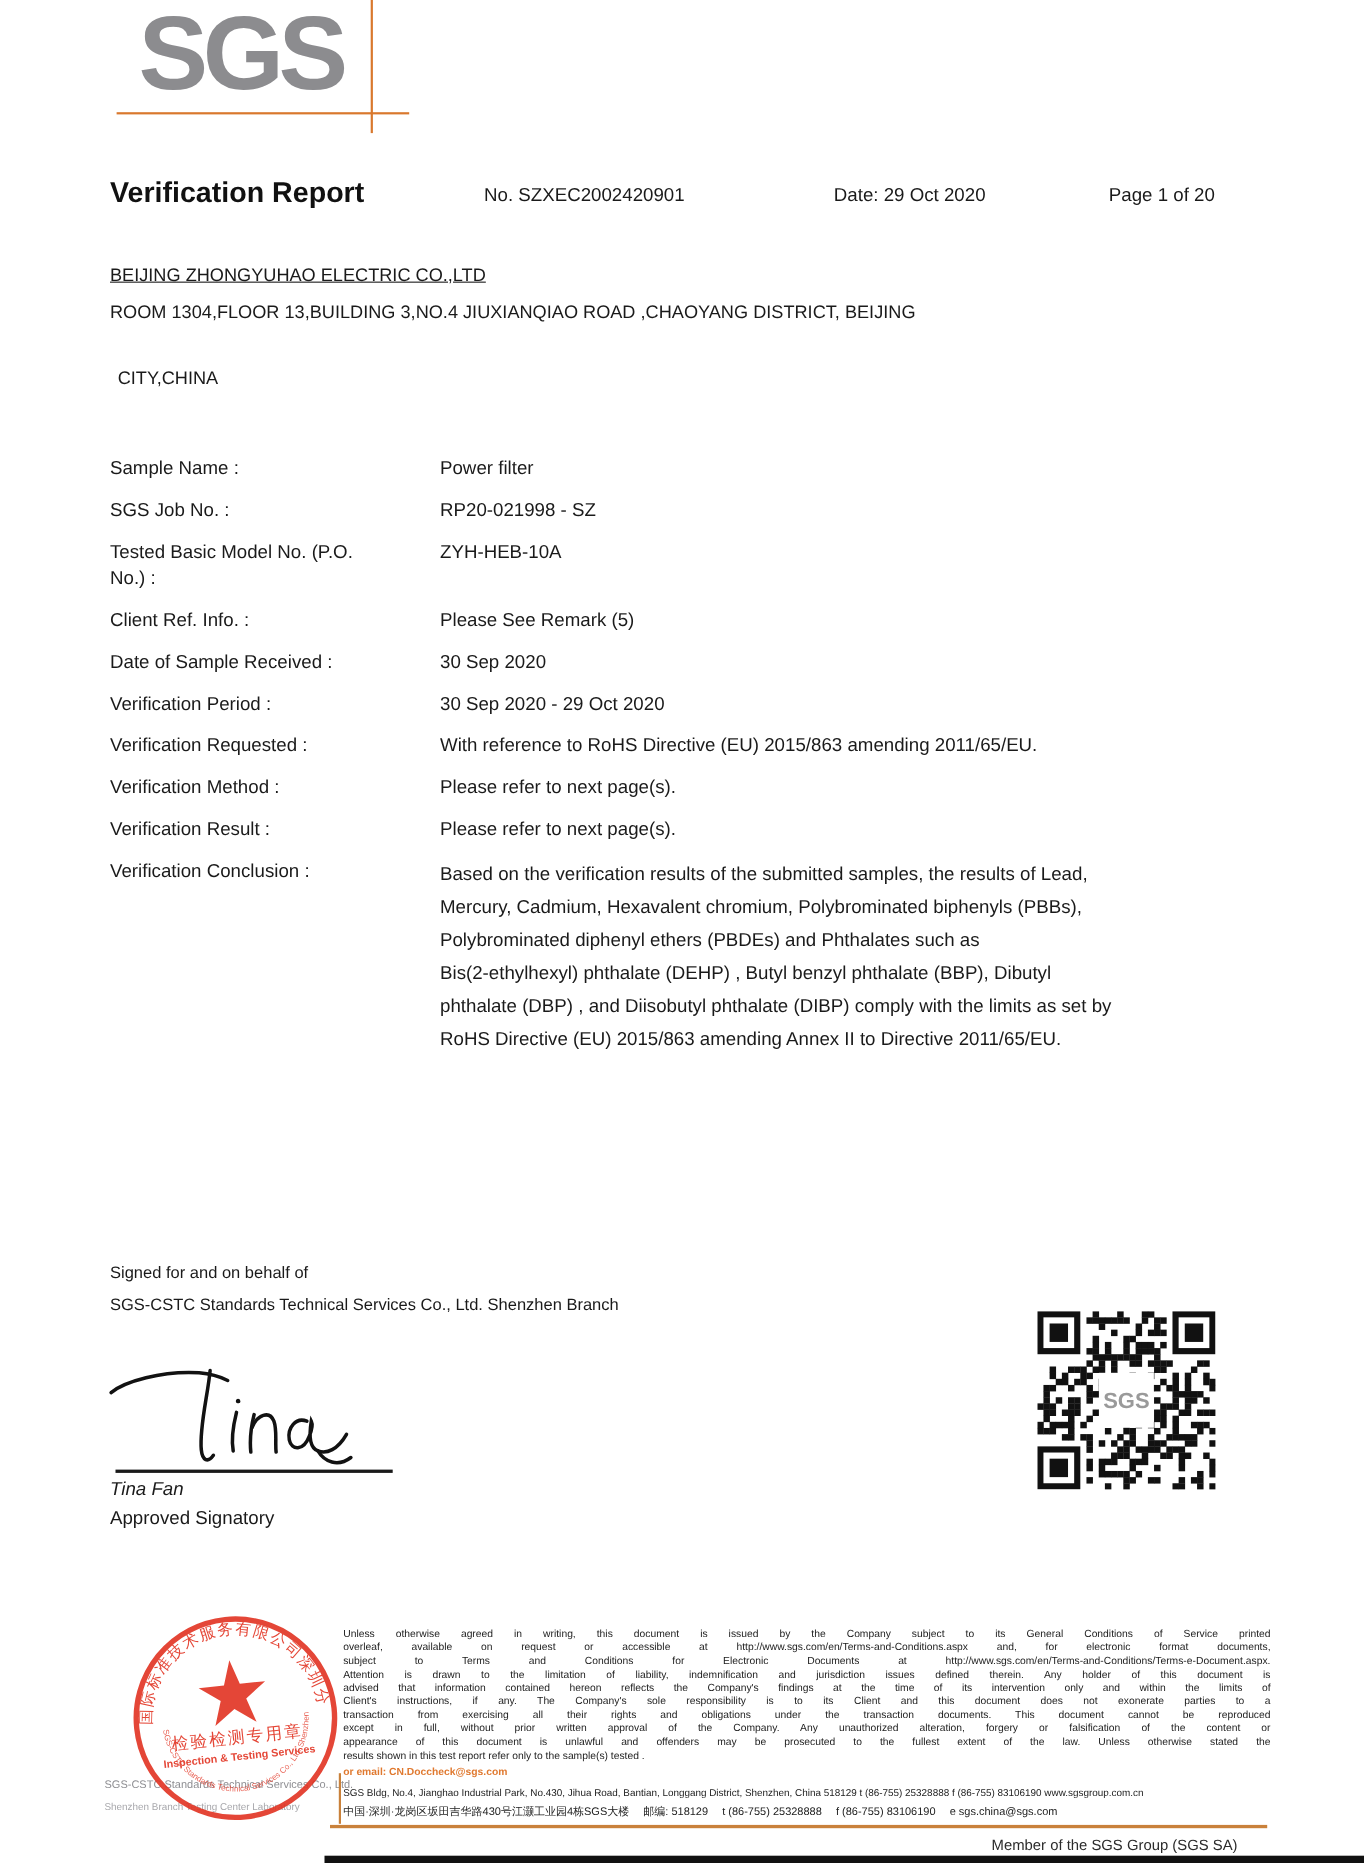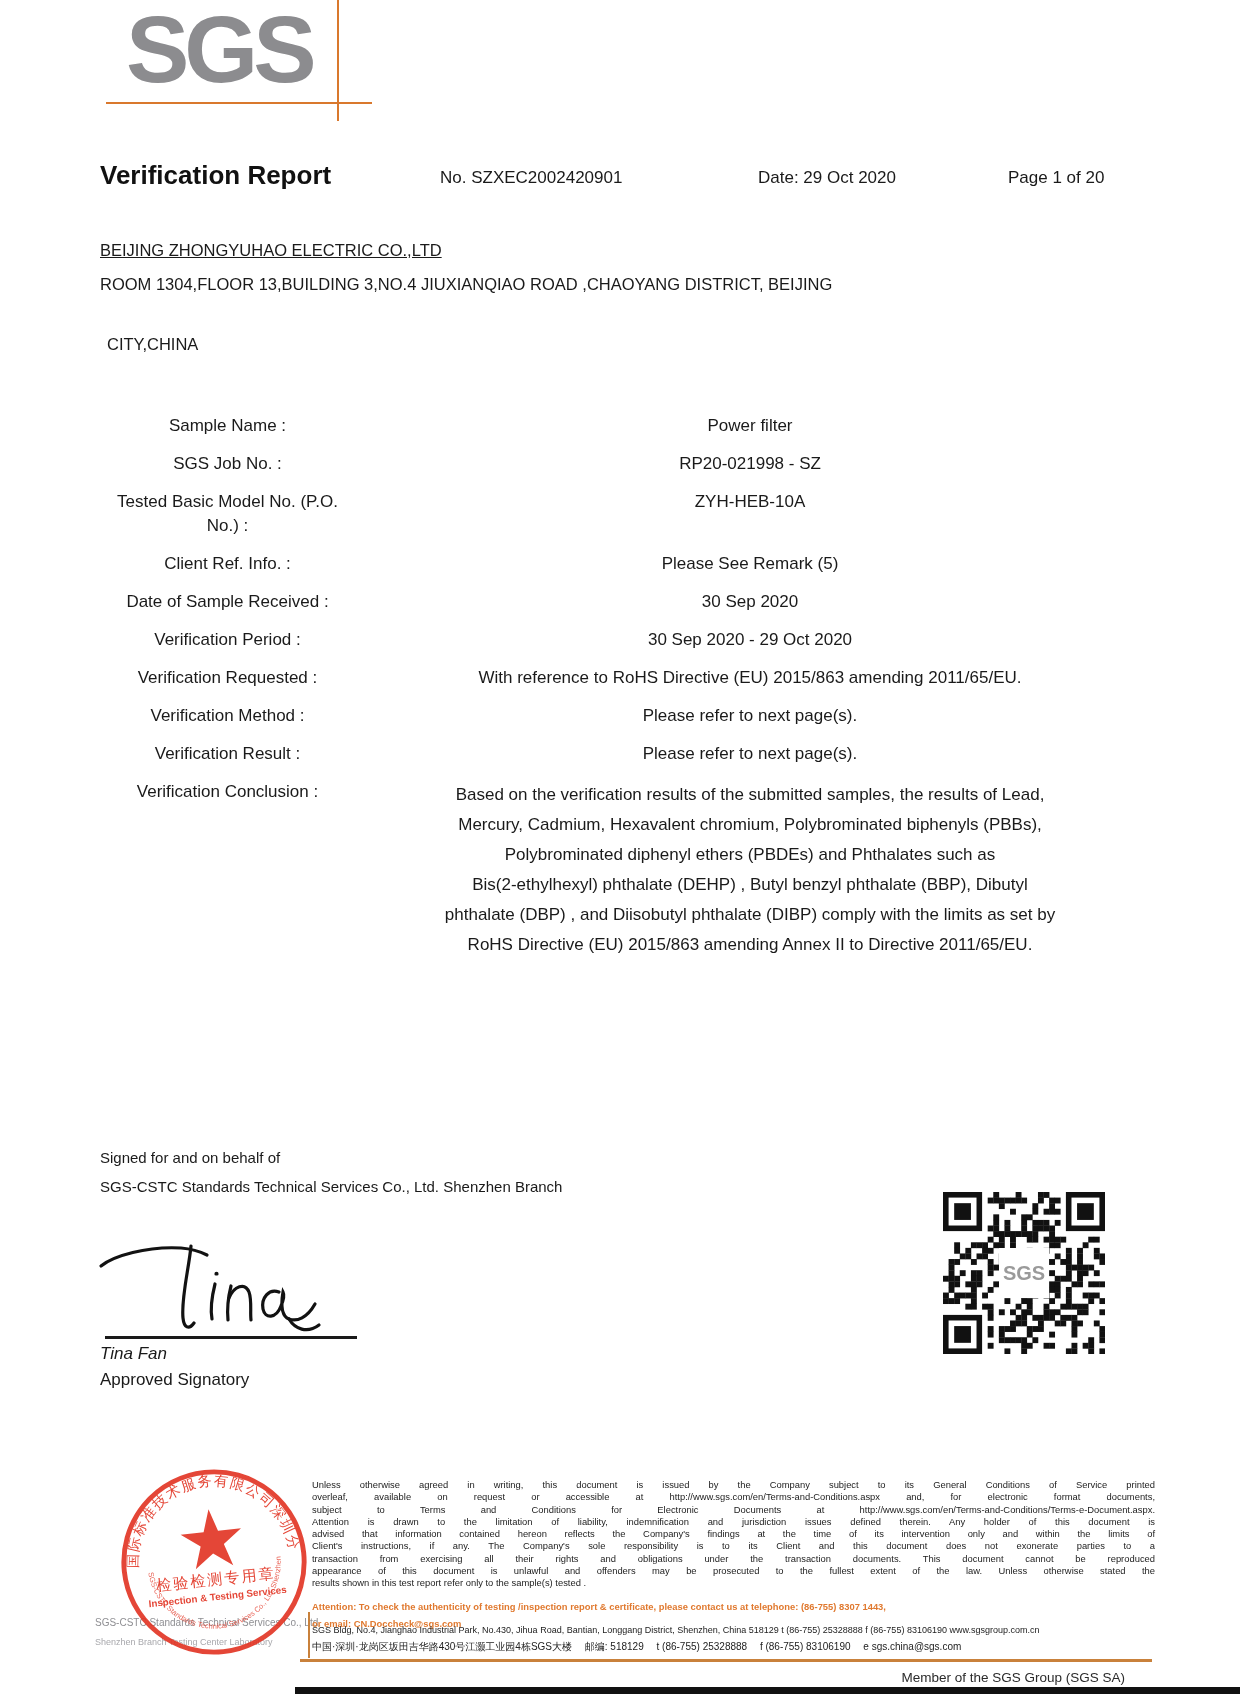--- a/index.html
+++ b/index.html
@@ -16,21 +16,21 @@
   .hdr-no{position:absolute;left:440px;top:168px;font-size:17px;}
   .hdr-date{position:absolute;left:758px;top:168px;font-size:17px;}
   .hdr-page{position:absolute;left:1008px;top:168px;font-size:17px;}
 
   .client{position:absolute;left:100px;top:238px;width:1000px;font-size:16.5px;line-height:24px;}
   .client .name{margin-bottom:10px;text-decoration:underline;}
   .client .addr2{padding-left:7px;margin-top:36px;}
 
   
   .fields{position:absolute;left:100px;top:414px;width:1000px;font-size:17px;line-height:24px;}
-  .frow{display:flex;margin-bottom:14px;text-align:center;}
+  .frow{display:flex;margin-bottom:14px;}
   .flabel{width:255px;flex:0 0 255px;margin-right:45px;}
   .fvalue{flex:1;}
   .concl-line{line-height:30px;}
 
   
   .signed{position:absolute;left:100px;top:1146px;font-size:15px;line-height:24px;}
   .signed div+div{margin-top:5px;}
   .sig-svg{position:absolute;left:95px;top:1222px;}
   .sig-line{position:absolute;left:105px;top:1336px;width:252px;height:2.5px;background:#1a1a1a;}
   .sig-name{position:absolute;left:100px;top:1344px;font-size:17px;font-style:italic;}
@@ -472,26 +472,26 @@
   <div class="foot-divider"></div>
 
   <div class="legal">
     <div class="legal-line">Unless otherwise agreed in writing, this document is issued by the Company subject to its General Conditions of Service printed</div>
     <div class="legal-line">overleaf, available on request or accessible at http://www.sgs.com/en/Terms-and-Conditions.aspx and, for electronic format documents,</div>
     <div class="legal-line">subject to Terms and Conditions for Electronic Documents at http://www.sgs.com/en/Terms-and-Conditions/Terms-e-Document.aspx.</div>
     <div class="legal-line">Attention is drawn to the limitation of liability, indemnification and jurisdiction issues defined therein. Any holder of this document is</div>
     <div class="legal-line">advised that information contained hereon reflects the Company's findings at the time of its intervention only and within the limits of</div>
     <div class="legal-line">Client's instructions, if any. The Company's sole responsibility is to its Client and this document does not exonerate parties to a</div>
     <div class="legal-line">transaction from exercising all their rights and obligations under the transaction documents. This document cannot be reproduced</div>
+    <div class="legal-line">except in full, without prior written approval of the Company. Any unauthorized alteration, forgery or falsification of the content or</div>
     <div class="legal-line">appearance of this document is unlawful and offenders may be prosecuted to the fullest extent of the law. Unless otherwise stated the</div>
     <div class="legal-line last">results shown in this test report refer only to the sample(s) tested .</div>
   </div>
 
   <div class="attention">
-    <div class="att-line">Attention: To check the authenticity of testing /inspection report &amp; certificate, please contact us at telephone: (86-755) 8307 1443,</div>
     <div class="att-line u">or email: CN.Doccheck@sgs.com</div>
   </div>
 
   <div class="addr-en">SGS Bldg, No.4, Jianghao Industrial Park, No.430, Jihua Road, Bantian, Longgang District, Shenzhen, China  518129    t (86-755) 25328888    f (86-755) 83106190    www.sgsgroup.com.cn</div>
   <div class="addr-cn">中国·深圳·龙岗区坂田吉华路430号江灏工业园4栋SGS大楼　 邮编: 518129　 t (86-755) 25328888　 f (86-755) 83106190　 e  sgs.china@sgs.com</div>
 
   <div class="foot-rule"></div>
   <div class="member">Member of the SGS Group (SGS SA)</div>
   <div class="bottom-bar"></div>
 

